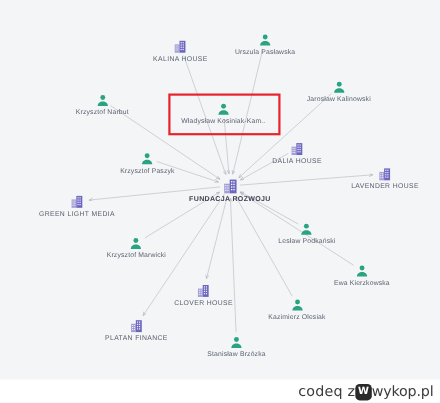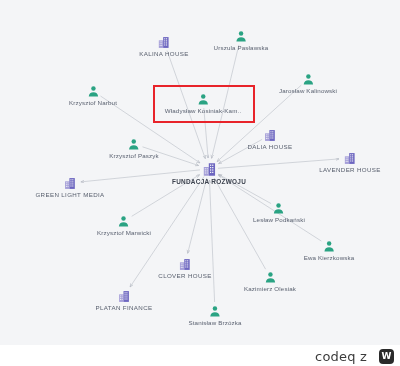--- a/index.html
+++ b/index.html
@@ -51,21 +51,21 @@
     position:absolute;
     border:2.5px solid #e8232a;
     box-sizing:border-box;
     background:transparent;
     pointer-events:none;
   }
 
   .watermark{
     position:absolute;
     right:6px;bottom:2px;
-    display:flex;align-items:center;gap:12px;
+    display:flex;align-items:center;gap:0;
     color:#3c3c3c;
     font-size:13px;
     font-family:"DejaVu Sans", sans-serif;
   }
   .watermark .wm-text{letter-spacing:.2px;}
   .watermark .wm-badge{
     display:inline-flex;align-items:center;justify-content:center;
     width:15px;height:15px;border-radius:4px;background:#2a2a2a;color:#fff;
     font-size:9px;font-weight:bold;line-height:1;
   }
@@ -323,15 +323,16 @@
           <span class="label">Stanisław Brzózka</span>
         </div>
       </div>
 
     <div class="highlight-box" id="highlight-box" style="left: 153px; top: 85px; width: 102px; height: 38px; border-color: rgb(232, 35, 42);"></div>
   </div>
 
   <div class="watermark">
     <span class="wm-text">codeq z</span>
     <span class="wm-badge">W</span>
+    <span class="wm-site">wykop.pl</span>
   </div>
 
 </div>
 
 </body></html>

